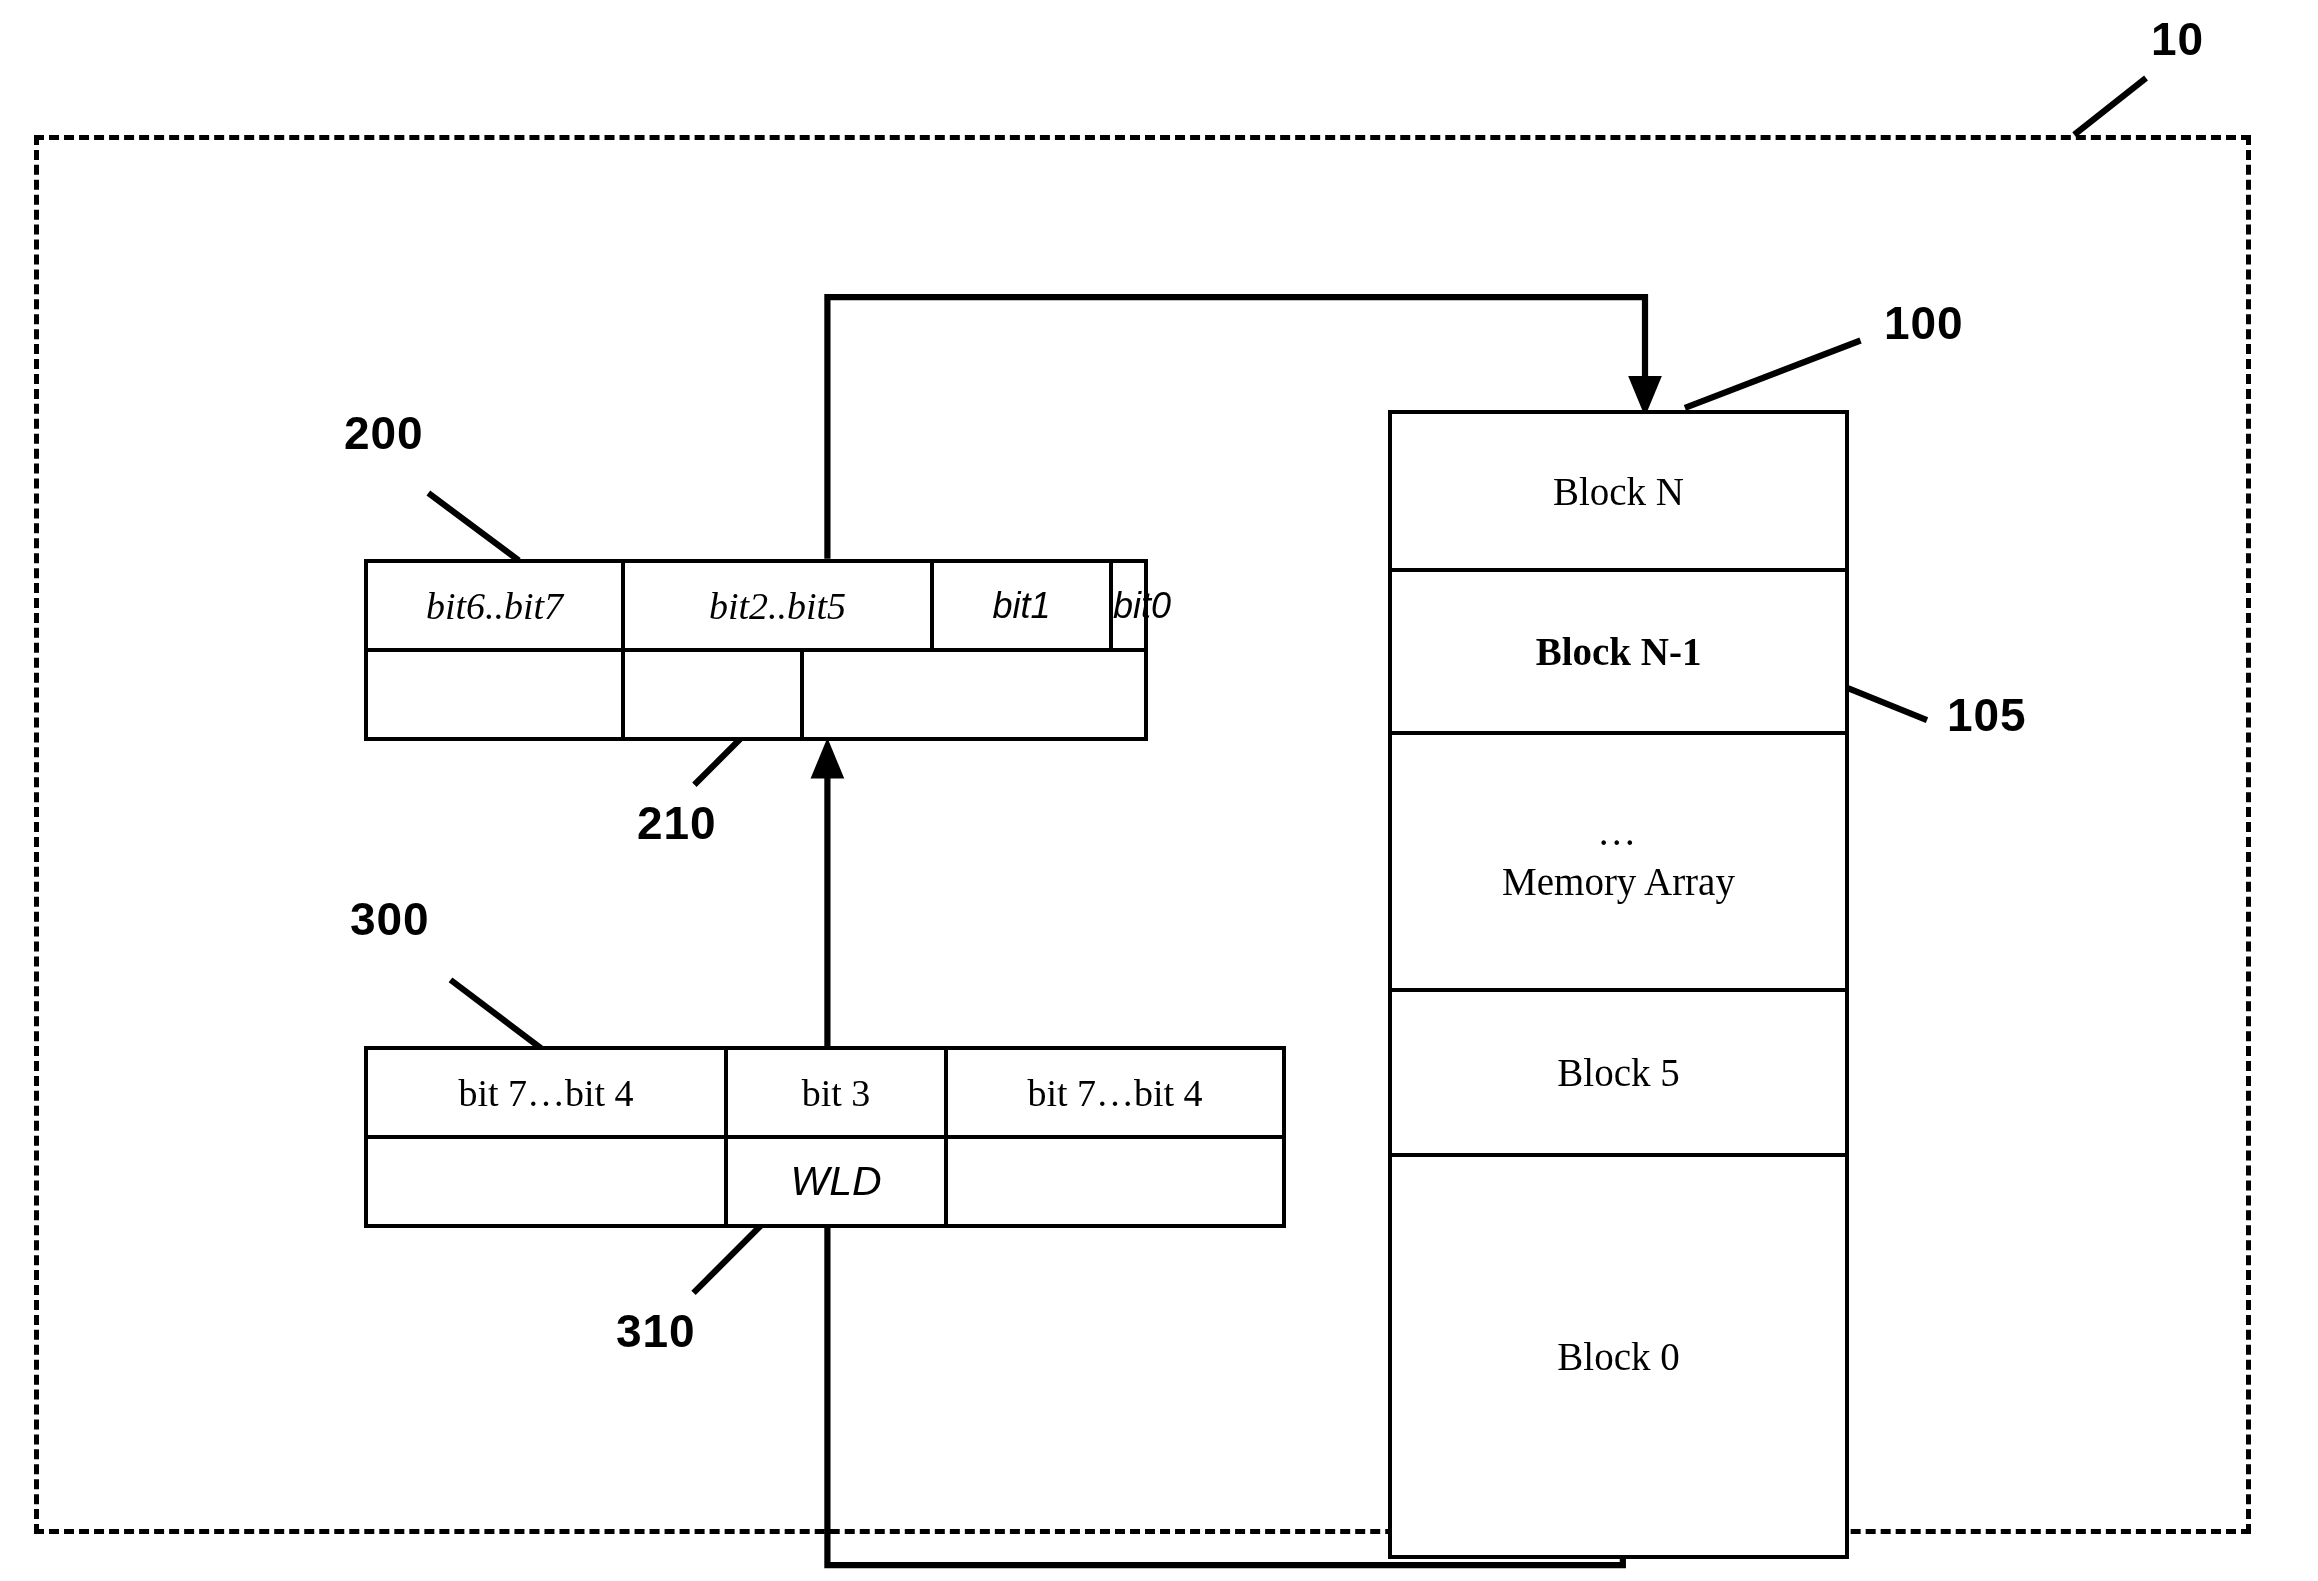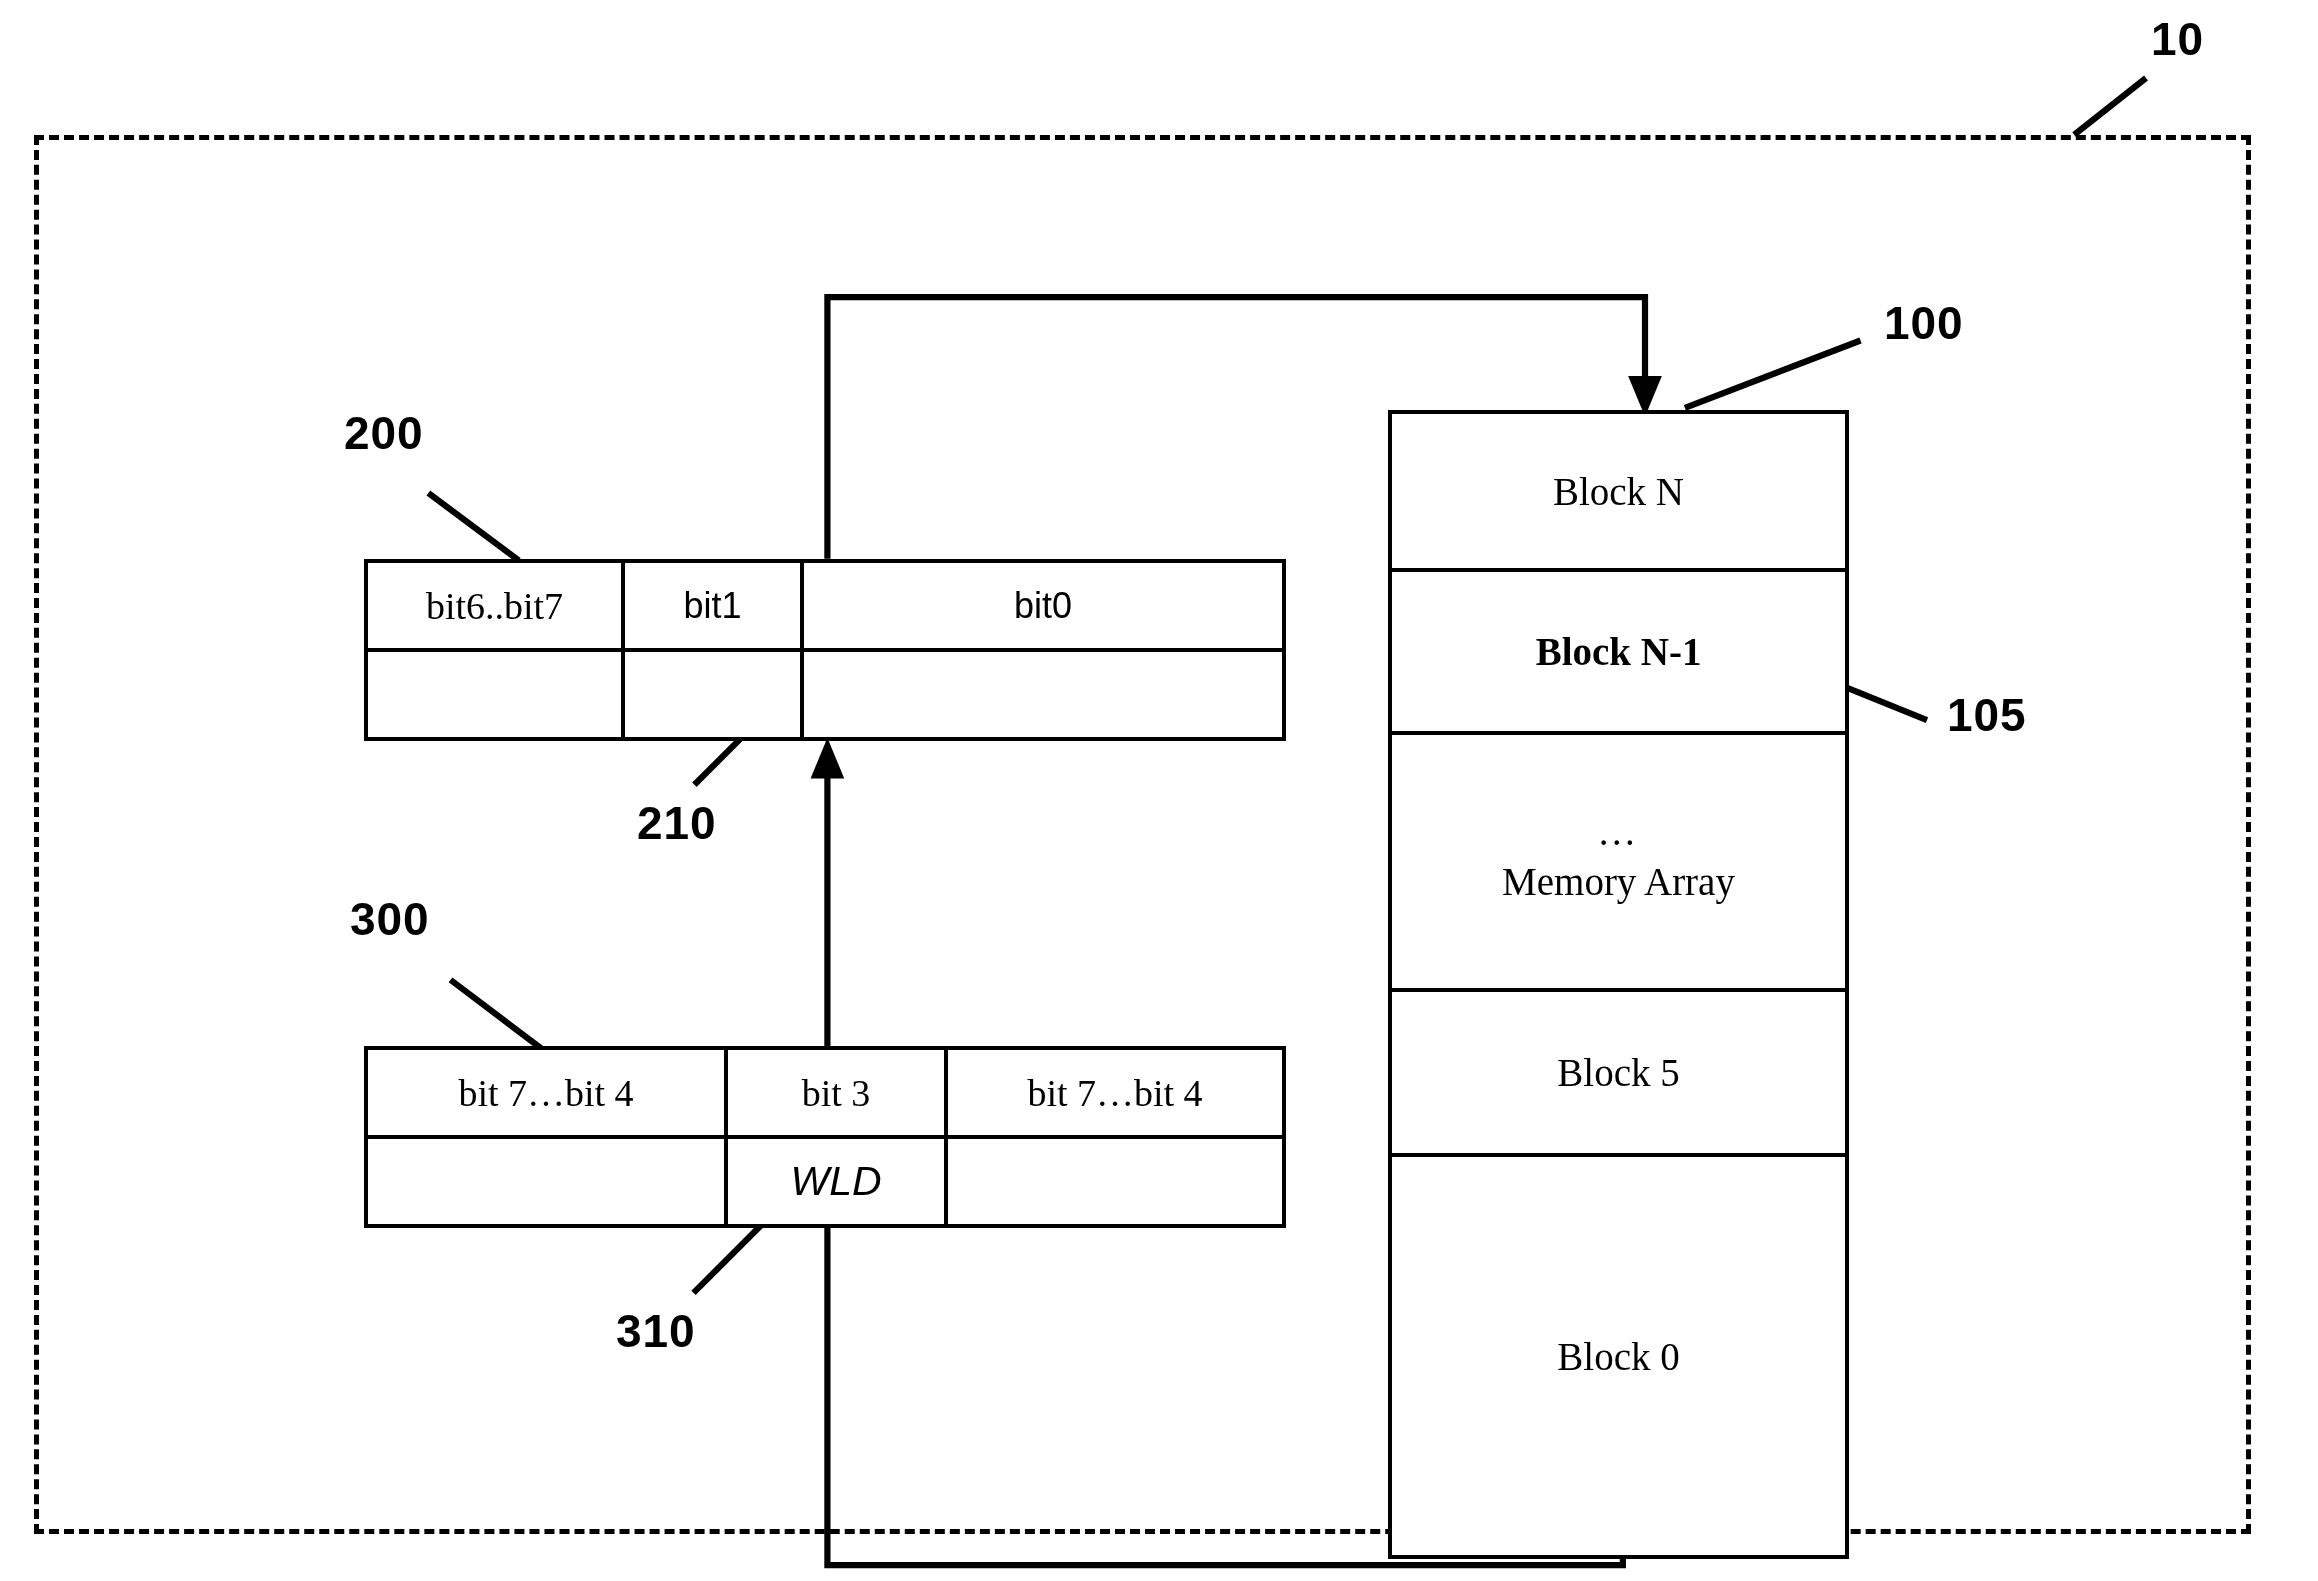--- a/index.html
+++ b/index.html
@@ -159,23 +159,24 @@
   <div class="ref" style="left:1947px; top:692px;">105</div>
 
   <div class="ref" style="left:344px; top:410px;">200</div>
 
   <div class="ref" style="left:637px; top:800px;">210</div>
 
   <div class="ref" style="left:350px; top:896px;">300</div>
 
   <div class="ref" style="left:616px; top:1308px;">310</div>
 
-  <div class="reg-table" style="left:364px; top:559px; width:922px; height:182px;">
+  <div class="reg-table" style="left:364px; top:559px; width:784px; height:182px;font-style:italic;">
     <div class="reg-row top-row">
       <div class="reg-cell" style="flex:0 0 257px;">bit6..bit7</div>
+      <div class="reg-cell" style="flex:0 0 309px;">bit2..bit5</div>
       <div class="reg-cell sans" style="flex:0 0 179px;">bit1</div>
       <div class="reg-cell sans" style="flex:1 1 auto;">bit0</div>
     </div>
     <div class="reg-row">
       <div class="reg-cell" style="flex:0 0 257px;"></div>
       <div class="reg-cell" style="flex:0 0 179px;"></div>
       <div class="reg-cell" style="flex:1 1 auto;"></div>
     </div>
   </div>
 

